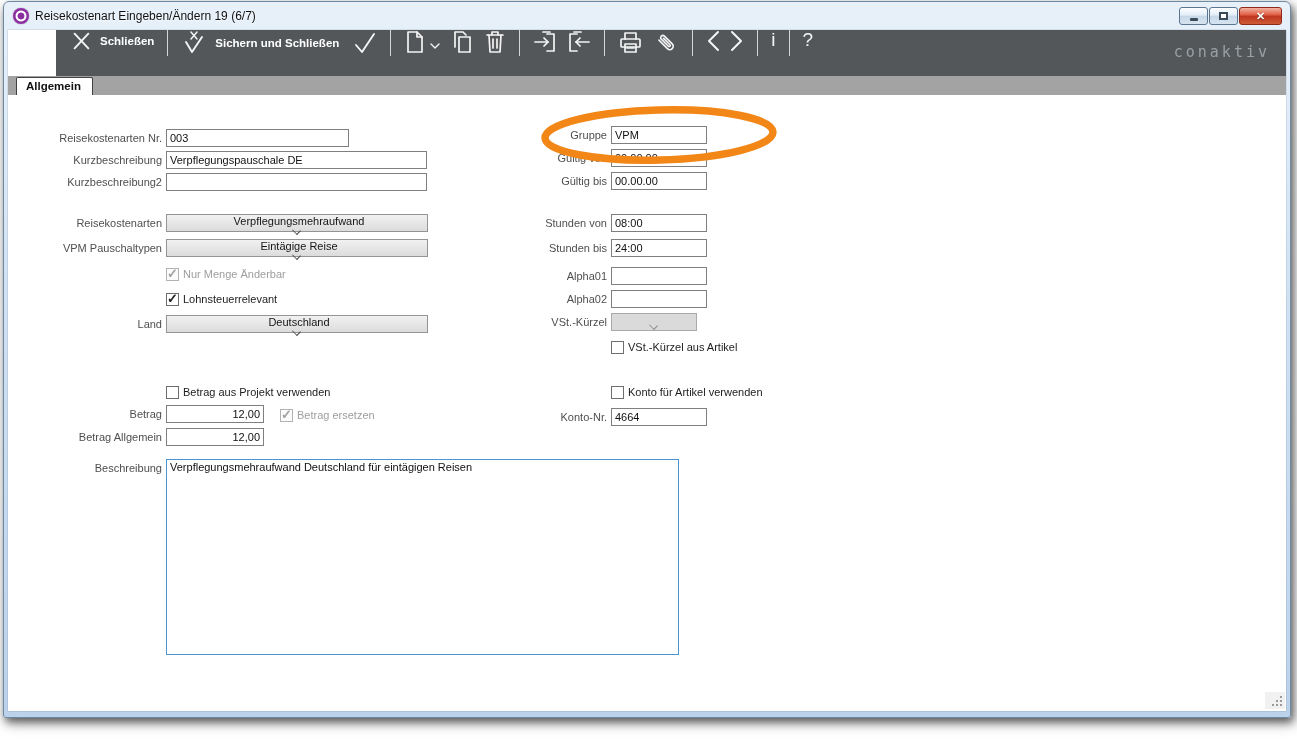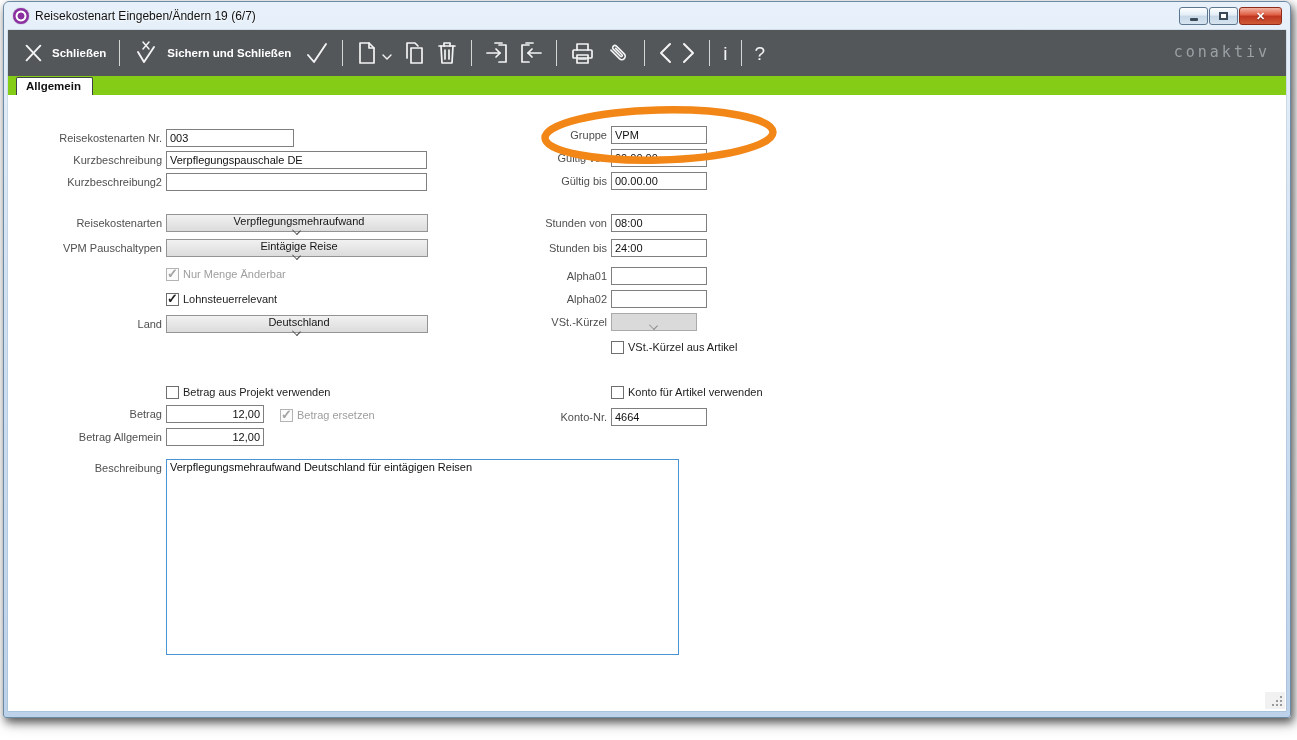--- a/index.html
+++ b/index.html
@@ -21,29 +21,29 @@
   .wbtn { height:18px; border:1px solid #5d7690; border-radius:3px; display:flex; align-items:center; justify-content:center; }
   .wbtn.min, .wbtn.res { width:29px; background:linear-gradient(#fdfeff,#e3edf6 45%,#c6d7e7 50%,#d7e4f0); }
   .wbtn.cls { width:43px; background:linear-gradient(#f6c4b4,#e2694f 40%,#c8structure 0,#c03a22 55%,#d96a45); background:linear-gradient(#f3b4a2,#dd5a40 45%,#bf3420 50%,#cf5b36); border-color:#8e2a18; }
   .glyph-min { width:8px; height:3px; background:#3a4a58; border-radius:1px; margin-top:6px; }
   .glyph-res { width:9px; height:8px; border:2px solid #3a4a58; background:#fff; }
   .glyph-cls { color:#fff; font-size:11px; font-weight:bold; text-shadow:0 1px 1px rgba(0,0,0,.5); }
 
   .frame-body { margin:0 4px; height:681px; background:#fff; box-shadow:0 0 1px rgba(40,70,100,.6); }
 
   
-  .toolbar { position:relative; height:46px; background:#53575a; display:flex; align-items:center; padding-left:14px; gap:10px; }
+  .toolbar { position:relative; height:46px; background:#53575a; display:flex; align-items:flex-start; padding-left:14px; gap:10px;margin-left:48px; }
   .tbtn { display:flex; align-items:center; gap:8px; color:#fff; font-weight:bold; font-size:11.5px; cursor:default; }
   .tdivider { width:1px; height:26px; background:rgba(255,255,255,.75); margin:0 3px; }
   .ticon { display:flex; align-items:center; justify-content:center; }
   .tglyph { color:#f4f4f4; font-size:19px; font-weight:400; line-height:1; }
   .brand { position:absolute; right:16px; top:13px; color:#9aa0a3; font-size:15px; letter-spacing:3px; font-family:"DejaVu Sans Mono", monospace; }
 
   
-  .tabstrip { position:relative; height:19px; background:#84cc16; }
+  .tabstrip { position:relative; height:19px; background:#a3a3a3; }
   .tab { position:absolute; left:8px; bottom:0; height:18px; background:#ffffff; padding:2px 11px 0 9px;
          font-weight:bold; font-size:11.5px; color:#111; border-radius:2px 2px 0 0; border:1px solid #3e4244; border-bottom:none; }
 
   
   .content { position:relative; height:615px; background:#fff; border-top:1px solid #fff; }
   .frow { position:absolute; display:flex; align-items:center; height:18px; }
   .flabel { color:#4f4f4f; text-align:right; padding-right:4px; flex:0 0 auto; }
   .lw { width:158px; } 
   .rw { width:183px; } 
   .tinput { height:18px; border:1px solid #7f7f7f; background:#fff; font-family:"Liberation Sans", sans-serif;
@@ -227,21 +227,21 @@
       </div>
 
       <div class="tabstrip">
         <div class="tab">Allgemein</div>
       </div>
 
       <div class="content">
 
         <div class="frow" style="left:0; top:33px">
           <span class="flabel lw">Reisekostenarten Nr.</span>
-          <input class="tinput" style="width: 128px;" value="003">
+          <input class="tinput" style="width: 183px;" value="003">
         </div>
         <div class="frow" style="left:0; top:55px">
           <span class="flabel lw">Kurzbeschreibung</span>
           <input class="tinput" style="width: 261px;" value="Verpflegungspauschale DE">
         </div>
         <div class="frow" style="left:0; top:77px">
           <span class="flabel lw">Kurzbeschreibung2</span>
           <input class="tinput" style="width: 261px;" value="">
         </div>
 

